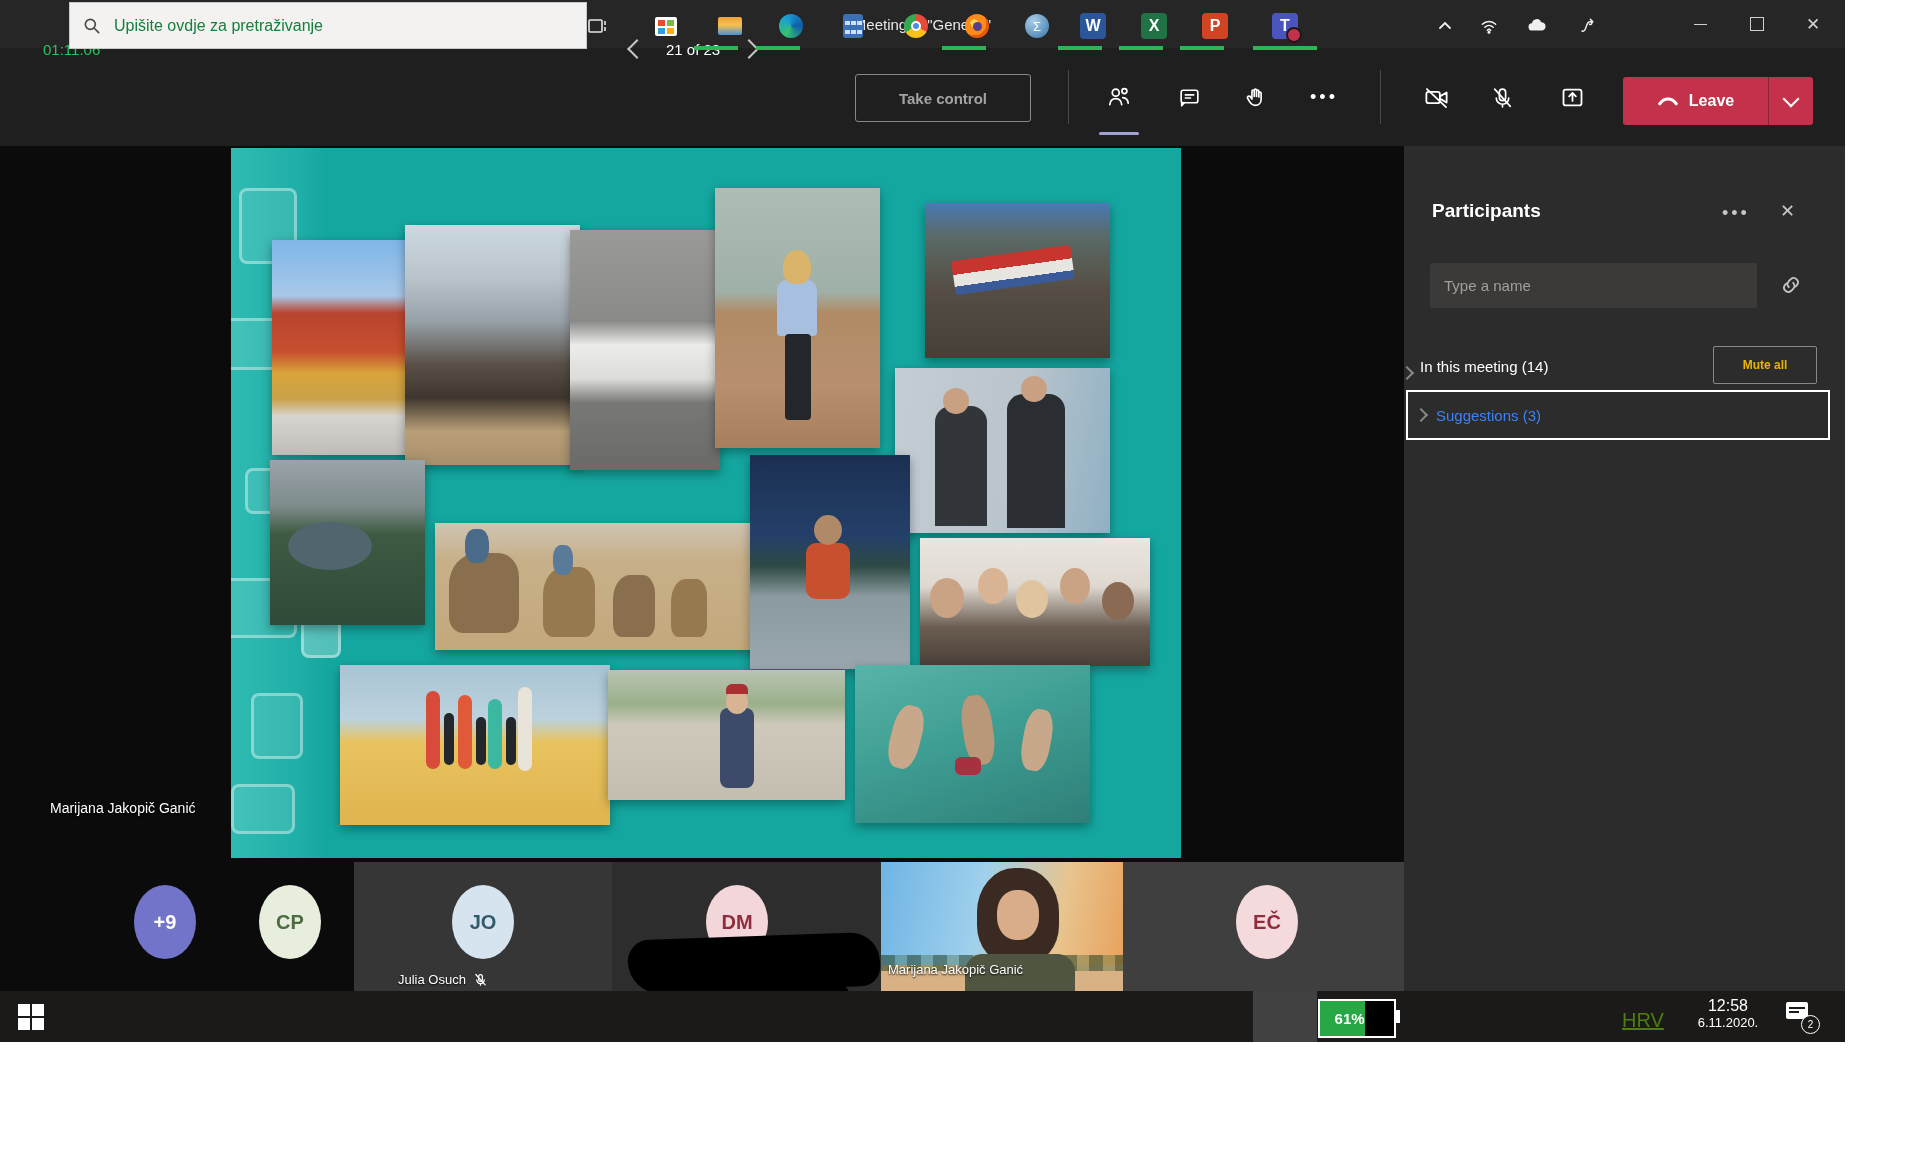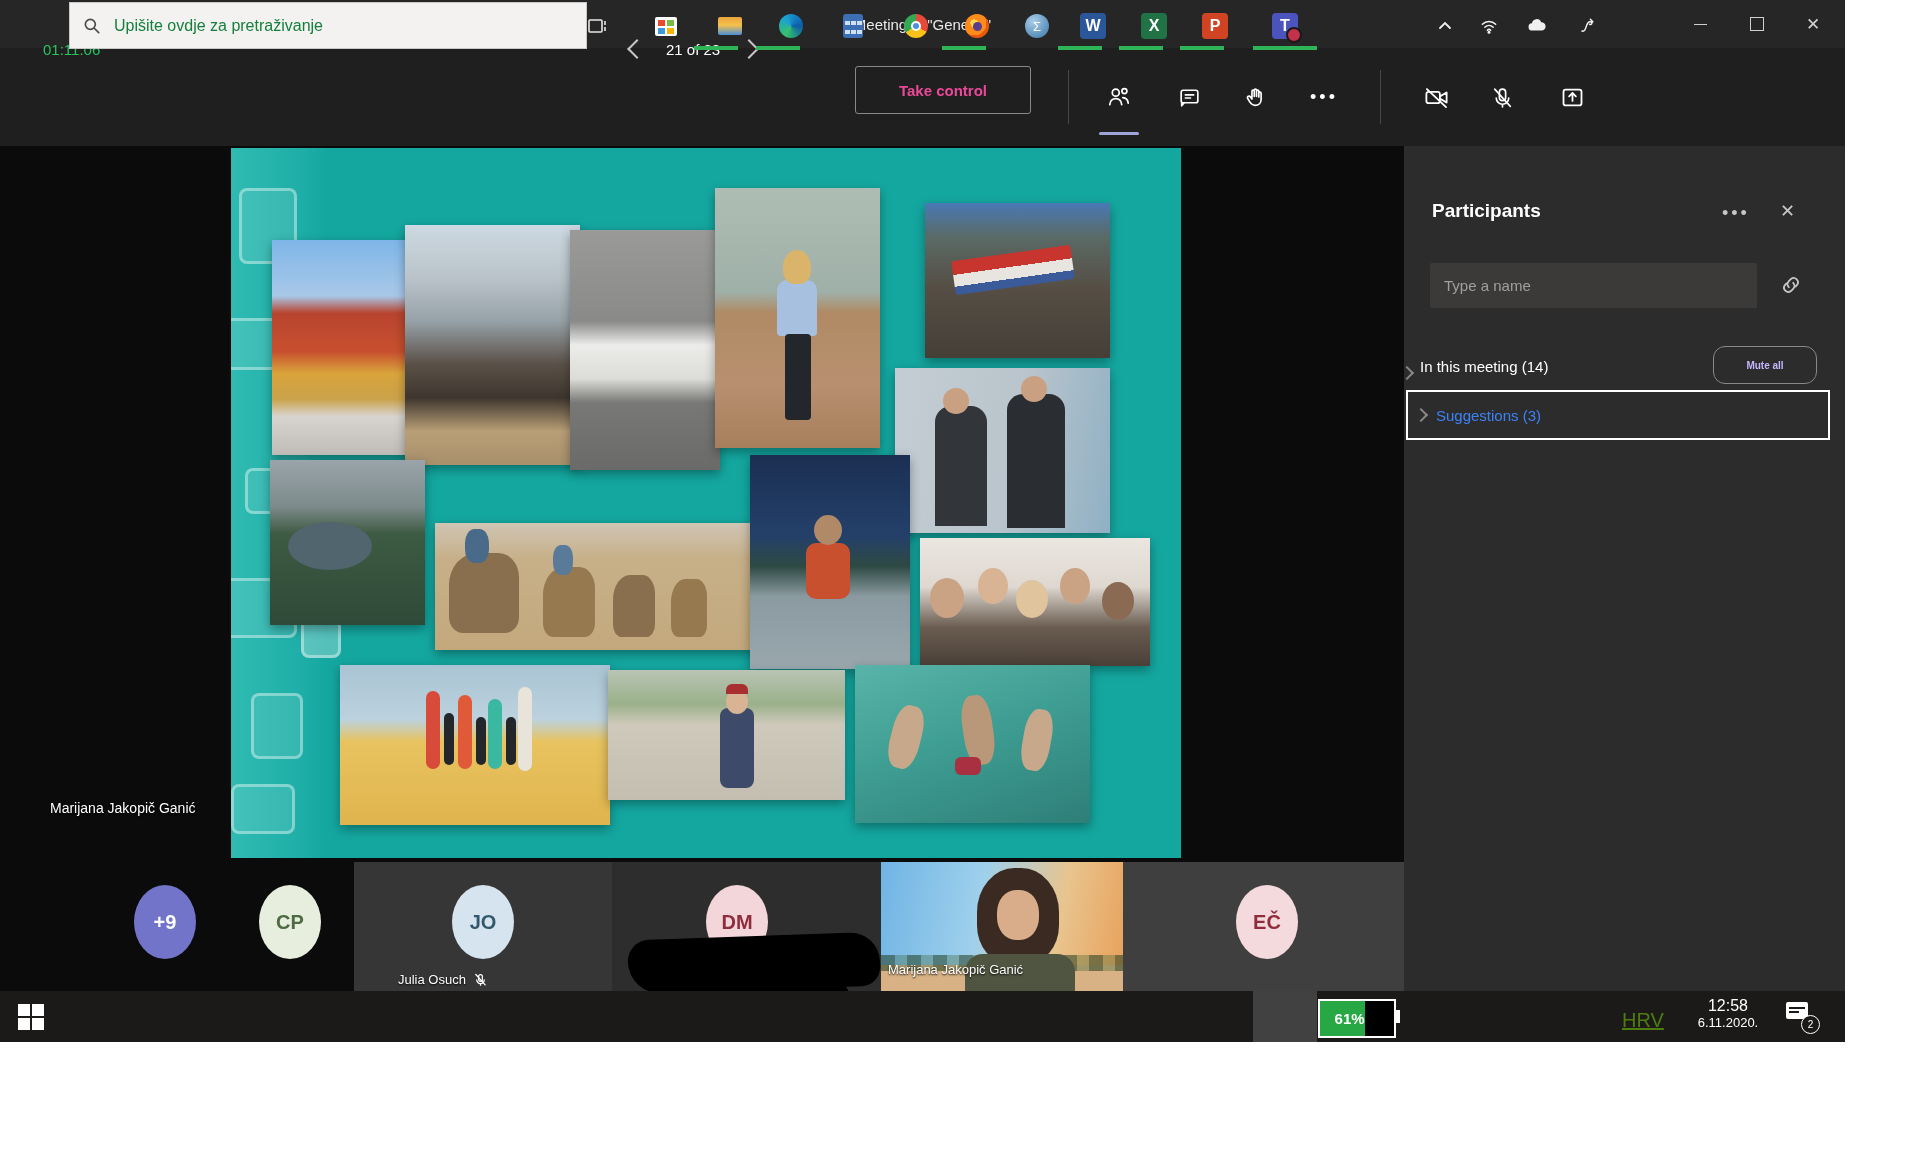--- a/index.html
+++ b/index.html
@@ -11,21 +11,21 @@
   .titlebar .title{color:#e8e8e8;font-size:15px;}
   .winctl{top:0;height:48px;width:46px;display:flex;align-items:center;justify-content:center;color:#d0d0d0;}
   
   .toolbar{left:0;top:48px;width:1845px;height:98px;background:#201f1f;}
   .timer{left:43px;top:0;height:98px;display:flex;align-items:center;color:#22c55e;font-size:15px;}
   .nav{left:630px;top:0;height:98px;display:flex;align-items:center;gap:22px;color:#fff;}
   .chev{width:12px;height:12px;border-left:2px solid #c8c6c4;border-bottom:2px solid #c8c6c4;display:inline-block;}
   .chev.left{transform:rotate(45deg);}
   .chev.right{transform:rotate(-135deg);}
   .navcount{font-size:15px;color:#fff;}
-  .takecontrol{left:855px;top:66px;width:174px;height:46px;background:transparent;border:1px solid #8a8886;border-radius:3px;color:#ec4899;font-size:15px;font-weight:600;display:flex;align-items:center;justify-content:center;}
+  .takecontrol{left:855px;top:74px;width:174px;height:46px;background:transparent;border:1px solid #8a8886;border-radius:3px;color:#a3a3a3;font-size:15px;font-weight:600;display:flex;align-items:center;justify-content:center;}
   .vsep{top:70px;width:1px;height:54px;background:#4a4846;}
   .tbicon{top:73px;width:48px;height:48px;display:flex;align-items:center;justify-content:center;color:#fff;}
   .tbicon svg{stroke:#fff;fill:none;stroke-width:1.6;stroke-linecap:round;stroke-linejoin:round;}
   .activeline{top:132px;height:3px;width:40px;background:#a0a3d8;border-radius:2px;}
   .dots{color:#fff;font-size:18px;letter-spacing:3px;}
   .leavebtn{left:1623px;top:77px;width:190px;height:48px;background:#c4314b;border-radius:3px;display:flex;align-items:center;color:#fff;}
   .leavemain{flex:1;display:flex;align-items:center;justify-content:center;gap:10px;font-size:16px;font-weight:700;}
   .leavedrop{width:44px;height:100%;border-left:1px solid rgba(0,0,0,.28);display:flex;align-items:center;justify-content:center;}
   .chevdown{width:10px;height:10px;border-left:2px solid #fff;border-bottom:2px solid #fff;transform:rotate(-45deg);margin-top:-4px;}
   
@@ -36,21 +36,21 @@
   .photo{position:absolute;box-shadow:0 4px 10px rgba(0,0,0,.35);}
   .presenterlabel{left:50px;top:800px;color:#fff;font-size:14px;text-shadow:0 1px 2px #000;}
   
   .panel{left:1404px;top:146px;width:441px;height:845px;background:#2d2c2c;}
   .panel-title{left:1432px;top:200px;color:#fff;font-size:19px;font-weight:700;}
   .panel-ic{color:#c8c6c4;}
   .searchbox{left:1430px;top:263px;width:327px;height:45px;background:#3b3a39;border:none;color:#d0cecc;font-size:15px;padding:0 14px;box-sizing:border-box;border-radius:2px;}
   .searchbox::placeholder{color:#a19f9d;}
   .rowchev{width:8px;height:8px;border-left:2px solid #8a8886;border-bottom:2px solid #8a8886;transform:rotate(-135deg);display:inline-block;}
   .inmeeting{left:1420px;top:358px;color:#fff;font-size:15px;}
-  .muteall{left:1713px;top:346px;width:102px;height:36px;background:transparent;border:1px solid #8a8886;border-radius:12px;color:#c4b5fd;font-size:10px;font-weight:700;display:flex;align-items:center;justify-content:center;}
+  .muteall{left:1713px;top:346px;width:102px;height:36px;background:transparent;border:1px solid #8a8886;border-radius:2px;color:#eab308;font-size:12px;font-weight:700;display:flex;align-items:center;justify-content:center;}
   .suggestbox{left:1406px;top:390px;width:424px;height:50px;border:2px solid #fff;display:flex;align-items:center;gap:10px;padding-left:8px;box-sizing:border-box;color:#3b82f6;font-size:15px;}
   
   .tile{top:862px;height:129px;}
   .avatar{top:885px;width:62px;height:74px;border-radius:50%;display:flex;align-items:center;justify-content:center;font-size:20px;font-weight:700;}
   .strip-label{color:#fff;font-size:13px;display:flex;align-items:center;gap:7px;text-shadow:0 1px 2px #000;}
   .scribble{background:#000;}
   
   .vtile{left:881px;top:862px;width:242px;height:129px;background:linear-gradient(100deg,#6fb4e4 0%,#9fd0ec 40%,#e8c48e 72%,#e8a05a 100%);overflow:hidden;}
   .sand{position:absolute;left:0;bottom:0;width:100%;height:26px;background:#d8b285;}
   .palms{position:absolute;left:0;bottom:20px;width:100%;height:16px;background:repeating-linear-gradient(90deg,rgba(30,60,30,.55) 0 14px,rgba(60,100,50,.35) 14px 26px);}
@@ -150,20 +150,31 @@
           <path d="M4.5 4l15 16.5"></path>
     </svg>
   </div>
   <div class="abs tbicon" style="left:1548px;">
     <svg width="27" height="27" viewBox="0 0 24 24">
       <rect x="4" y="5" width="16" height="14" rx="2"></rect>
           <path d="M12 15V8.5M9 11l3-3 3 3"></path>
     </svg>
   </div>
 
+  <div class="abs leavebtn">
+    <div class="leavemain">
+      <svg width="22" height="16" viewBox="0 0 24 14" style="stroke:#fff;fill:none;stroke-width:3.4;stroke-linecap:round;">
+        <path d="M3 10c5-7 13-7 18 0"></path>
+      </svg>
+      <span>Leave</span>
+    </div>
+    <div class="leavedrop">
+      <span class="chevdown"></span>
+    </div>
+  </div>
 
   <div class="abs stage"></div>
 
   <div class="abs slide">
     <div class="abs circuit"></div>
     <div class="abs cshape" style="left:8px;top:40px;width:52px;height:70px;"></div>
     <div class="abs cshape" style="left:-18px;top:170px;width:60px;height:46px;"></div>
     <div class="abs cshape" style="left:14px;top:320px;width:40px;height:40px;"></div>
     <div class="abs cshape" style="left:-10px;top:430px;width:70px;height:54px;"></div>
     <div class="abs cshape" style="left:20px;top:545px;width:46px;height:60px;"></div>

